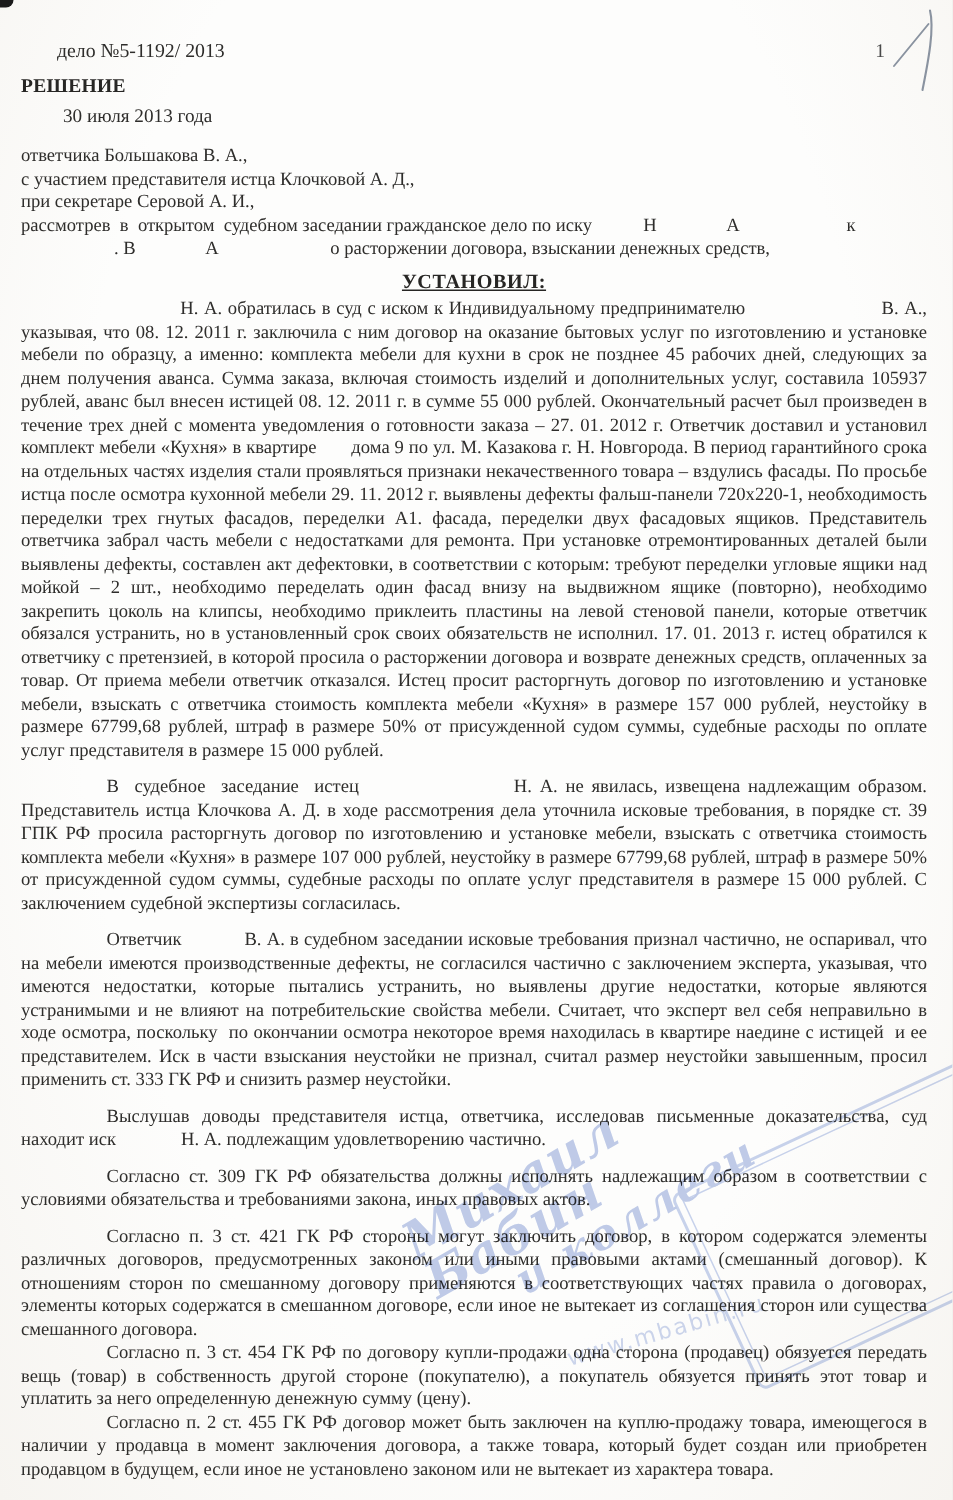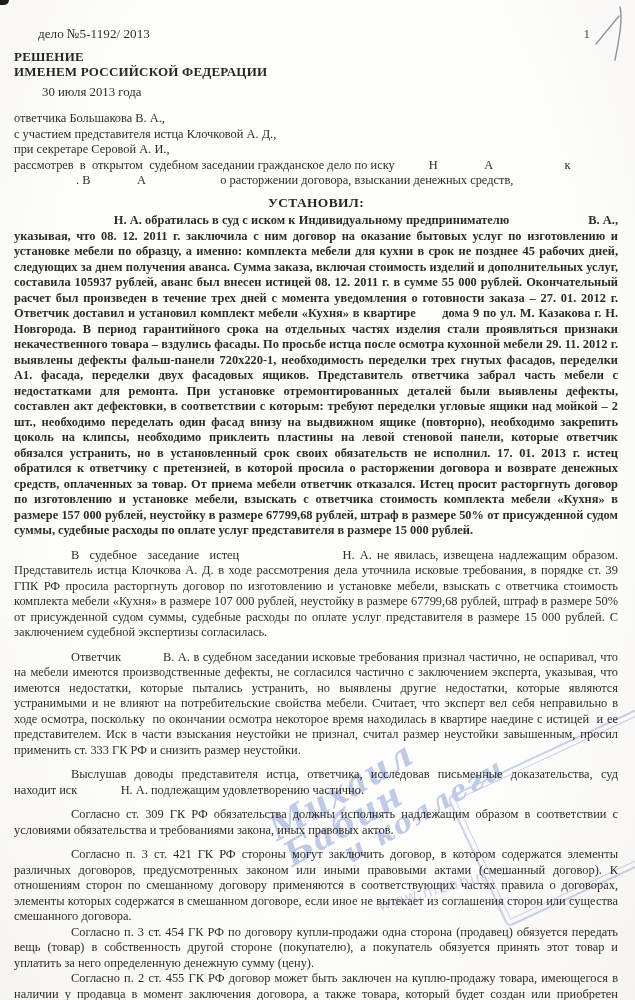--- a/index.html
+++ b/index.html
@@ -27,27 +27,27 @@
   .pen-mark{position:absolute;right:5px;top:4px;}
   .doc-title{
     font-weight:bold;font-size:13px;line-height:15px;
     margin-top:7px;letter-spacing:.2px;color:#272624;
   }
   .date-line{margin-top:6px;padding-left:28px;font-size:12.8px;}
   .intro{margin-top:11px;}
   .intro div{white-space:pre-wrap;}
   .section-heading{
     text-align:center;font-weight:bold;font-size:13.4px;margin-top:6px;
-    letter-spacing:.4px;color:#272624;
+    letter-spacing:.4px;color:#272624;text-decoration:underline;
   }
   .para{
     margin:0;text-align:justify;text-indent:57px;white-space:pre-wrap;
   }
   .para.sp{margin-top:9px;}
-  .para.first{margin-top:3px;font-weight:bold;}
+  .para.first{margin-top:3px;}
   
   .watermark{
     position:absolute;inset:0;pointer-events:none;
     mix-blend-mode:multiply;opacity:.55;color:#8da2d8;z-index:5;
   }
   .wm-border{
     position:absolute;left:462px;top:722px;width:320px;height:140px;
     transform:rotate(-25deg);
     border:2px solid #9db0e0;outline:1px solid #9db0e0;outline-offset:-7px;
     border-radius:6px;
@@ -79,21 +79,20 @@
     <path d="M36,3 C39,15 35,36 31,56" fill="none" stroke="#8a93a0" stroke-width="1.4" stroke-linecap="round"></path>
     <path d="M12,40 L35,12" fill="none" stroke="#8a93a0" stroke-width="1.3" stroke-linecap="round"></path>
   </svg>
 
   <div class="content">
 
     <div class="case-row">дело №5-1192/ 2013</div>
 
     <div class="doc-title">
       <div>РЕШЕНИЕ</div>
-      <div>ИМЕНЕМ РОССИЙСКОЙ ФЕДЕРАЦИИ</div>
     </div>
 
     <div class="date-line">30 июля 2013 года</div>
 
     <div class="intro">
       <div>ответчика Большакова В. А.,</div>
       <div>с участием представителя истца Клочковой А. Д.,</div>
       <div>при секретаре Серовой А. И.,</div>
       <div>рассмотрев  в  открытом  судебном заседании гражданское дело по иску&nbsp;&nbsp;&nbsp;&nbsp;&nbsp;&nbsp;&nbsp;&nbsp;&nbsp;&nbsp;&nbsp;Н&nbsp;&nbsp;&nbsp;&nbsp;&nbsp;&nbsp;&nbsp;&nbsp;&nbsp;&nbsp;&nbsp;&nbsp;&nbsp;&nbsp;&nbsp;А&nbsp;&nbsp;&nbsp;&nbsp;&nbsp;&nbsp;&nbsp;&nbsp;&nbsp;&nbsp;&nbsp;&nbsp;&nbsp;&nbsp;&nbsp;&nbsp;&nbsp;&nbsp;&nbsp;&nbsp;&nbsp;&nbsp;&nbsp;к</div>
       <div>&nbsp;&nbsp;&nbsp;&nbsp;&nbsp;&nbsp;&nbsp;&nbsp;&nbsp;&nbsp;&nbsp;&nbsp;&nbsp;&nbsp;&nbsp;&nbsp;&nbsp;&nbsp;&nbsp;&nbsp;.&nbsp;В&nbsp;&nbsp;&nbsp;&nbsp;&nbsp;&nbsp;&nbsp;&nbsp;&nbsp;&nbsp;&nbsp;&nbsp;&nbsp;&nbsp;&nbsp;А&nbsp;&nbsp;&nbsp;&nbsp;&nbsp;&nbsp;&nbsp;&nbsp;&nbsp;&nbsp;&nbsp;&nbsp;&nbsp;&nbsp;&nbsp;&nbsp;&nbsp;&nbsp;&nbsp;&nbsp;&nbsp;&nbsp;&nbsp;&nbsp;о расторжении договора, взыскании денежных средств,</div>

